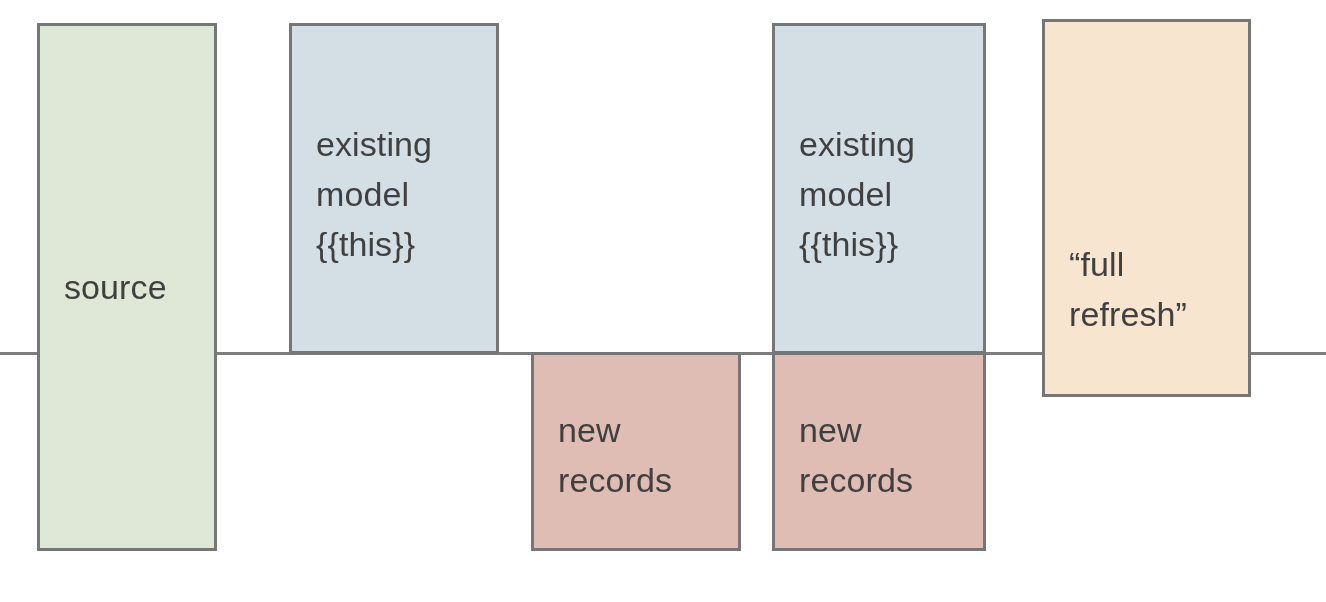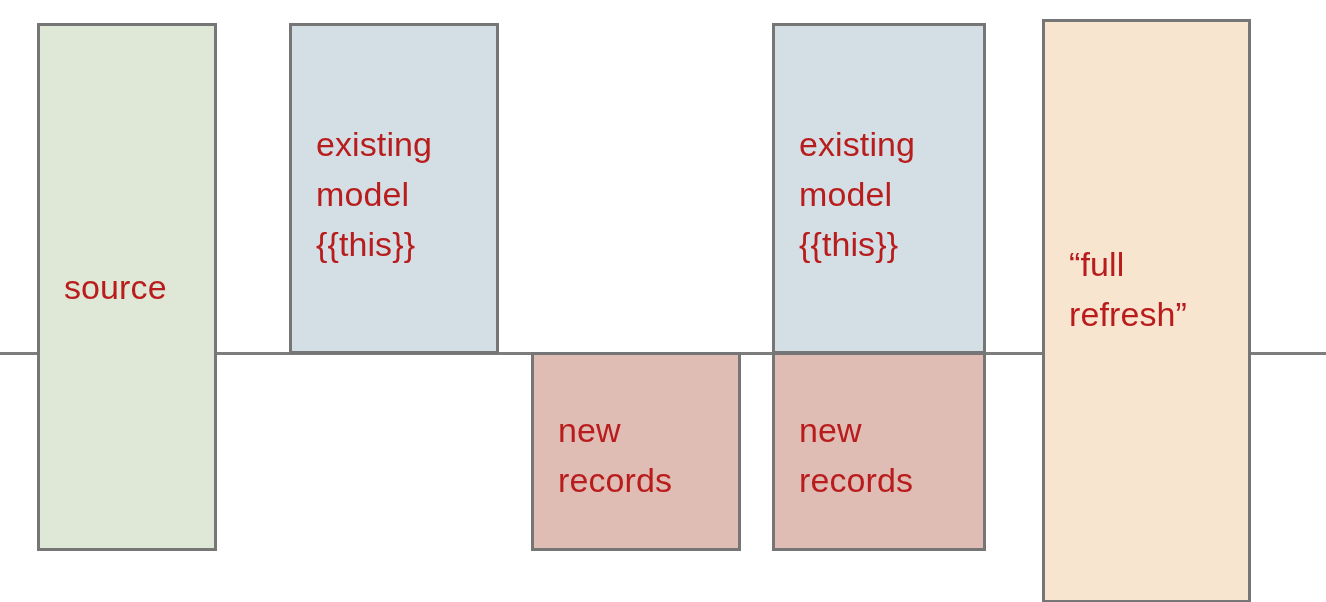--- a/index.html
+++ b/index.html
@@ -34,21 +34,21 @@
     border: 3px solid #767676;
     display: flex;
     flex-direction: column;
     justify-content: center;
     padding: 0 0 0 24px;
     z-index: 2;
   }
   .block .label {
     font-size: 34px;
     line-height: 50px;
-    color: #b91c1c;
+    color: #404040;
     letter-spacing: 0.1px;
     white-space: pre-line;
     text-align: left;
   }
   
   #block-source {
     left: 37px;  top: 23px;  width: 180px; height: 528px;
     background: #dfe8d6;
     justify-content: center;
   }
@@ -70,21 +70,21 @@
     justify-content: flex-start;
     padding-top: 93px;
   }
   #block-new-records-2 {
     left: 772px; top: 352px; width: 214px; height: 199px;
     background: #dfbcb4;
     justify-content: flex-start;
     padding-top: 50px;
   }
   #block-full-refresh {
-    left: 1042px; top: 19px; width: 209px; height: 584px;
+    left: 1042px; top: 19px; width: 209px; height: 378px;
     background: #f8e5d0;
     justify-content: flex-start;
     padding-top: 217px;
   }
 </style>
 </head>
 <body>
 
 <div class="canvas">
 

